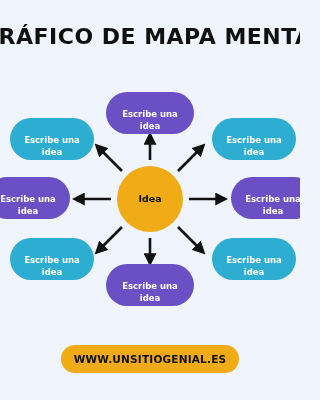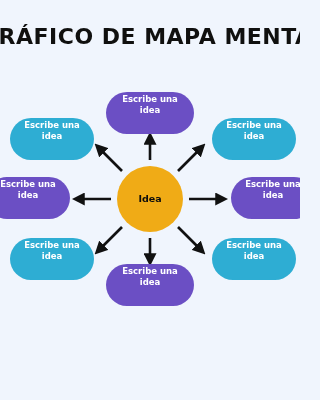--- a/index.html
+++ b/index.html
@@ -29,21 +29,21 @@
     font-weight: 900;
     font-size: 22px;
     letter-spacing: 0.5px;
     color: #10100f;
   }
 
   
   .node {
     position: absolute;
     display: flex;
-    align-items: flex-start;
+    align-items: flex-end;
     justify-content: center;
     text-align: center;
     color: #ffffff;
     font-family: "DejaVu Sans", sans-serif;
     font-size: 8.5px;
     font-weight: 700;
     line-height: 1.35;
     border-radius: 22px;
     box-sizing: border-box;
     padding: 2px 4px;
@@ -205,14 +205,17 @@
     </div>
   </div>
 
   <div id="node-upper-left" class="node cyan">
     <div>
       <div>Escribe una</div>
       <div>idea</div>
     </div>
   </div>
 
+  <div id="footer-pill">
+    <span>WWW.UNSITIOGENIAL.ES</span>
+  </div>
 
 </div>
 
 </body></html>

